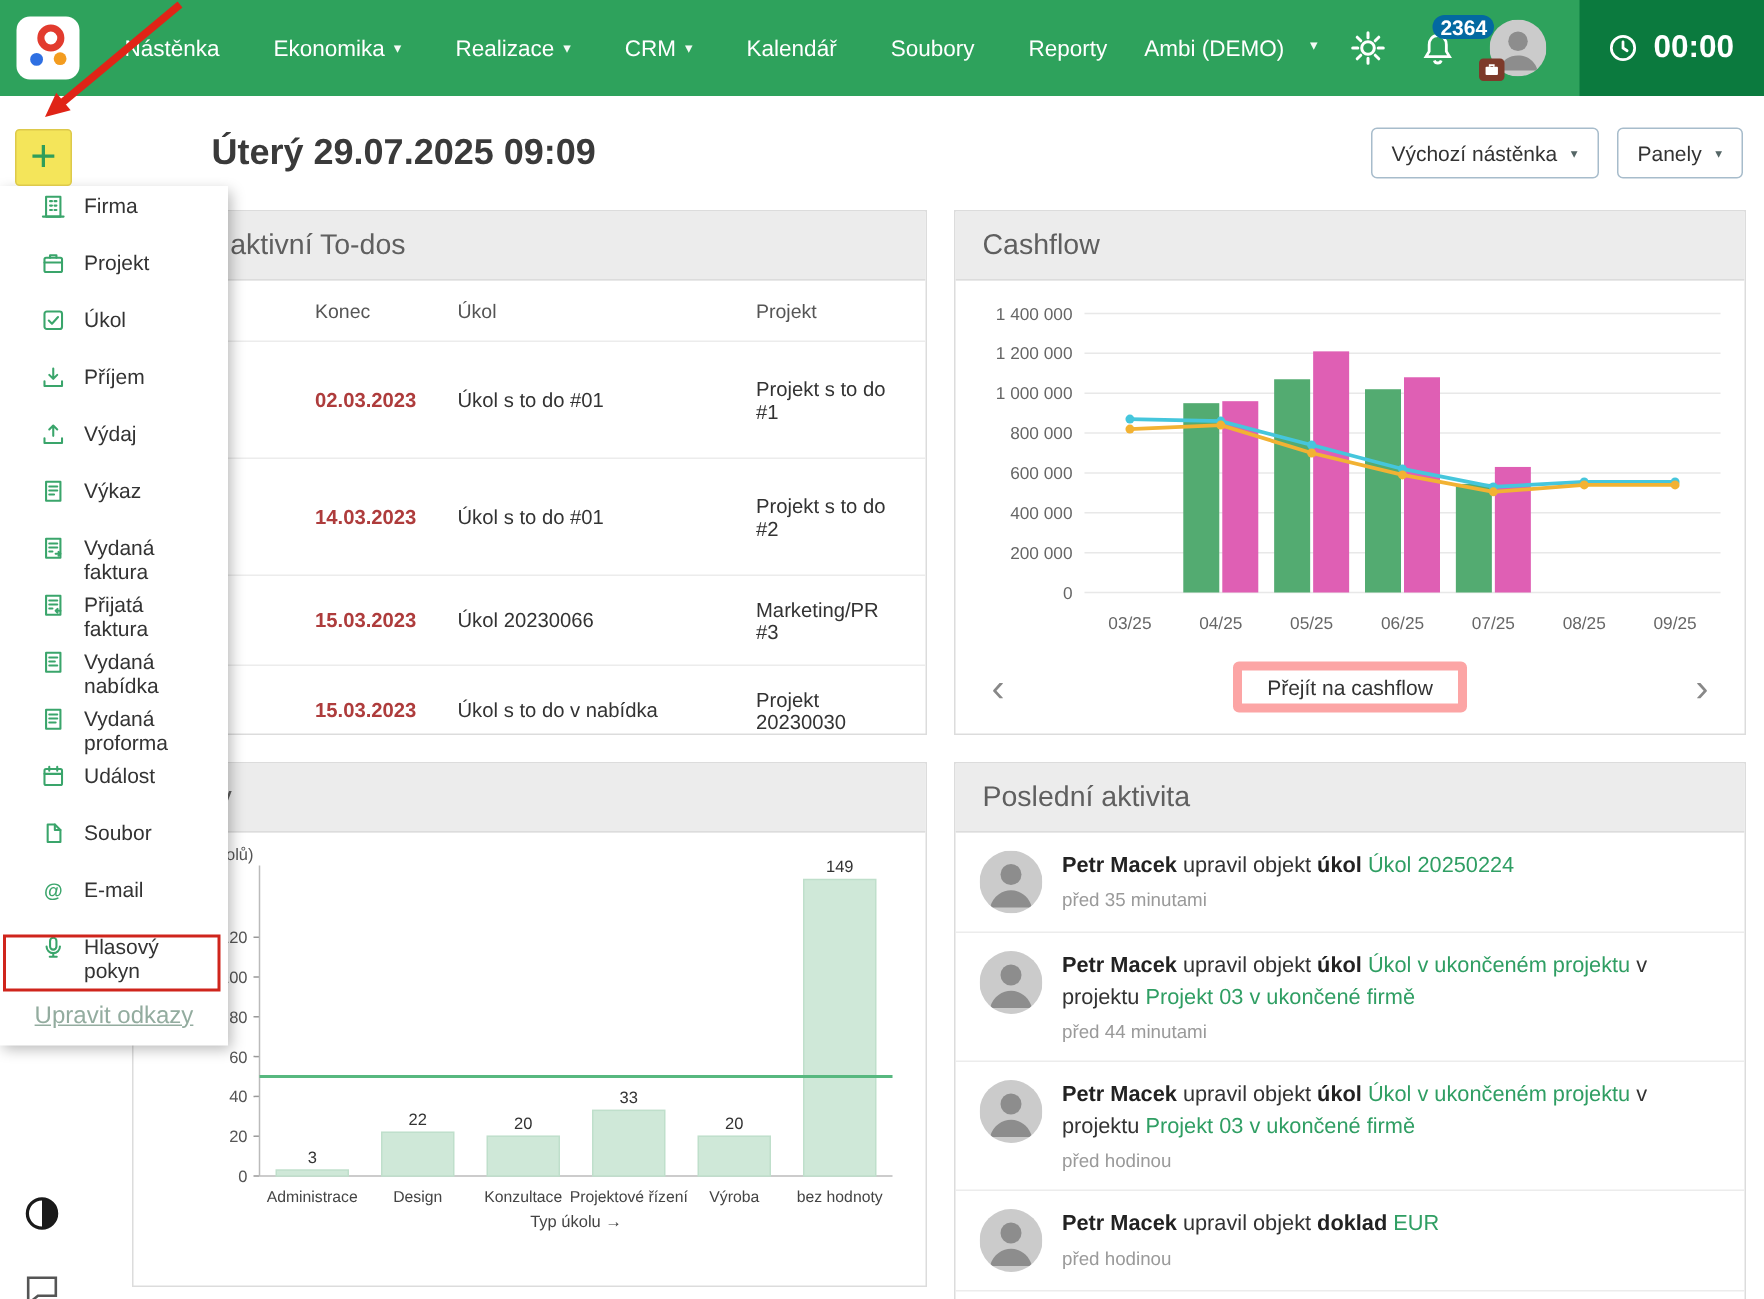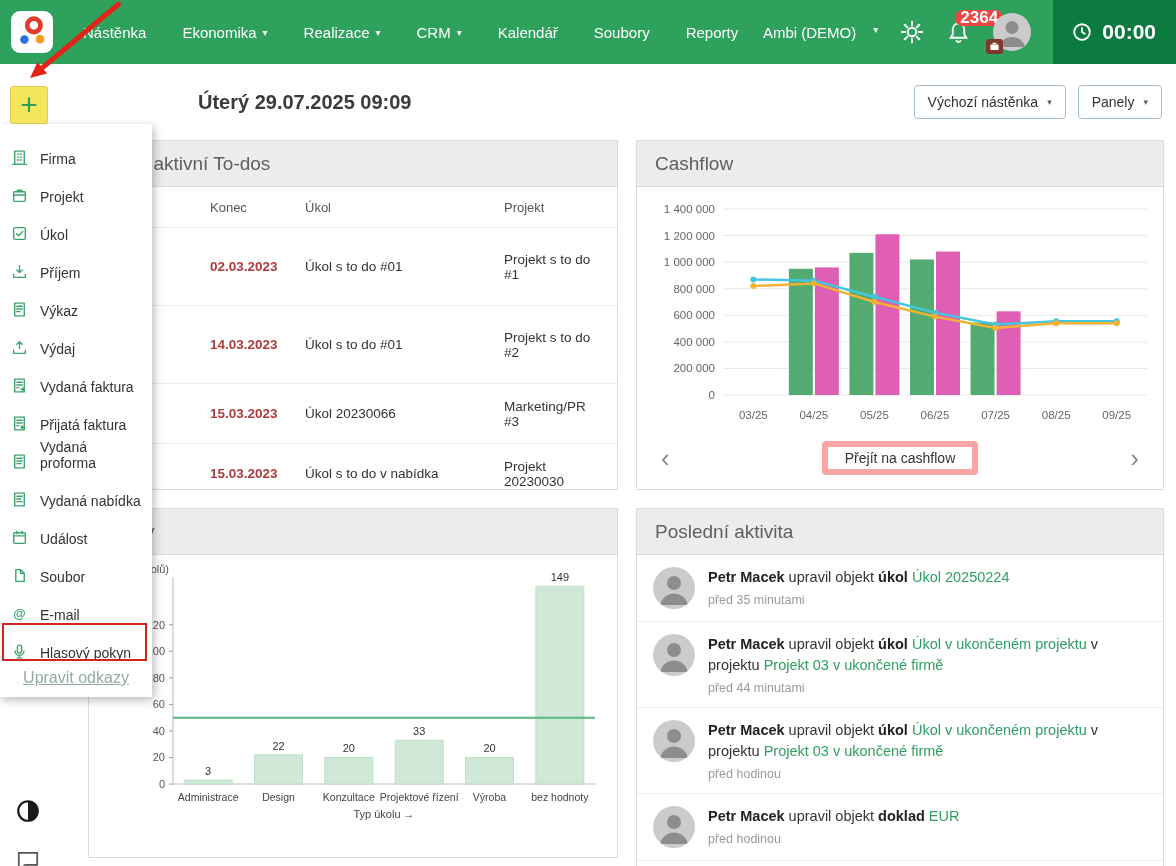--- a/index.html
+++ b/index.html
@@ -7,44 +7,44 @@
 
   
   .topbar{position:absolute;top:0;left:0;right:0;height:64px;background:#2ea25c;display:flex;align-items:center;z-index:20}
   .logo{width:42px;height:42px;background:#fff;border-radius:9px;margin-left:11px;display:flex;align-items:center;justify-content:center;cursor:pointer;flex:none}
   .main-nav{display:flex;gap:36px;margin-left:30px;align-items:center}
   .nav-item{color:#fff;font-size:15px;cursor:pointer;display:flex;align-items:center;gap:6px;white-space:nowrap}
   .chev{font-size:10px;opacity:.95}
   .topbar-right{margin-left:auto;display:flex;align-items:center;gap:22px;height:100%}
   .workspace{color:#fff;font-size:15px;display:flex;gap:17px;align-items:flex-start;cursor:pointer;white-space:nowrap}
   .icon-btn{position:relative;cursor:pointer;display:flex;align-items:center}
-  .badge{position:absolute;top:-10px;left:9px;background:#ef4444;color:#fff;font-size:17px;font-weight:bold;padding:1px 5px;border-radius:8px;line-height:14px}
+  .badge{position:absolute;top:-10px;left:9px;background:#0369a1;color:#fff;font-size:14px;font-weight:bold;padding:1px 5px;border-radius:8px;line-height:14px}
   .avatar-wrap{position:relative;width:38px;height:38px;cursor:pointer}
   .avatar-img{width:38px;height:38px;border-radius:50%;overflow:hidden;display:block}
   .av-badge{position:absolute;left:-7px;bottom:-3px;width:17px;height:15px;background:#7d3a2a;border-radius:3px;display:flex;align-items:center;justify-content:center}
   .timer{height:100%;background:#0b7a3e;display:flex;align-items:center;gap:9px;padding:0 20px 0 18px;color:#fff;font-size:21px;font-weight:bold;cursor:pointer}
 
   
   .add-btn{position:absolute;left:10px;top:86px;width:38px;height:38px;background:#f4e55a;border:1px solid #ddc94b;border-radius:3px;color:#2f9e5a;font-size:30px;line-height:32px;text-align:center;cursor:pointer;z-index:60;padding:0;font-family:inherit}
   .rail-bottom{position:absolute;left:15px;bottom:-12px;display:flex;flex-direction:column;gap:20px;z-index:5}
   .rail-bottom > div{cursor:pointer}
 
   
   .menu{position:absolute;left:0;top:124px;width:152px;background:#fff;box-shadow:2px 3px 9px rgba(0,0,0,.28);z-index:50;padding:5px 0 10px}
-  .menu-item{position:relative;display:flex;align-items:flex-end;gap:11px;height:38px;padding:0 10px 0 11px;font-size:14px;color:#333;cursor:pointer;box-sizing:border-box}
+  .menu-item{position:relative;display:flex;align-items:flex-start;gap:11px;height:38px;padding:0 10px 0 27px;font-size:14px;color:#333;cursor:pointer;box-sizing:border-box}
   .menu-item .mi-icon{width:18px;height:18px;display:flex;flex:none}
   .mi{stroke:#3aa56b;fill:none;stroke-width:1.3;stroke-linecap:round;stroke-linejoin:round;width:17px;height:17px}
   .mi text{fill:#3aa56b;stroke:none;font-weight:bold;font-family:inherit}
   .menu-item.hl::after{content:"";position:absolute;left:2px;right:5px;top:0;bottom:0;border:2px solid #cf251c;pointer-events:none}
   .edit-links{margin-top:8px;text-align:center;font-size:16px;color:#93ac9f;text-decoration:underline;cursor:pointer}
 
   
   .content{position:absolute;left:88px;top:64px;right:0;bottom:0}
   .page-head{position:absolute;left:0;right:0;top:0;height:76px;display:flex;align-items:center}
-  .page-title{margin:0 0 0 110px;font-size:20px;font-weight:bold;color:#3a3a3a}
+  .page-title{margin:0 0 0 53px;font-size:24px;font-weight:bold;color:#3a3a3a}
   .head-buttons{margin-left:auto;margin-right:14px;display:flex;gap:12px}
   .hbtn{display:flex;align-items:center;gap:9px;background:#fff;border:1px solid #a7bccb;border-radius:4px;height:34px;padding:0 13px;font-size:14px;color:#333;cursor:pointer;font-family:inherit}
   .hbtn .chev2{font-size:9px;color:#566}
 
   .panel{position:absolute;background:#fff;border:1px solid #dcdcdc;overflow:hidden;box-sizing:border-box}
   .panel-head{height:46px;background:#ececec;border-bottom:1px solid #dcdcdc;display:flex;align-items:center;padding:0 18px;font-size:19px;color:#5f5f5f;box-sizing:border-box}
   .p-todos{left:0;top:76px;width:530px;height:350px}
   .p-cash{left:548px;top:76px;width:528px;height:350px}
   .p-tasks{left:0;top:444px;width:530px;height:350px}
   .p-activity{left:548px;top:444px;width:528px;height:372px}
@@ -204,70 +204,70 @@
         <svg class="mi" viewBox="0 0 16 16">
           <path d="M8 2.5V9M5.5 6.5L8 9l2.5-2.5"></path>
           <path d="M2.5 10.5v3h11v-3"></path>
         </svg>
       </span>
       <span class="mi-label">Příjem</span>
     </div>
     <div class="menu-item">
       <span class="mi-icon">
         <svg class="mi" viewBox="0 0 16 16">
+          <path d="M8 9V2.5M5.5 5L8 2.5 10.5 5"></path>
+          <path d="M2.5 10.5v3h11v-3"></path>
+        </svg>
+      </span>
+      <span class="mi-label">Výdaj</span>
+    </div>
+    <div class="menu-item">
+      <span class="mi-icon">
+        <svg class="mi" viewBox="0 0 16 16">
           <rect x="3.5" y="2" width="9" height="12"></rect>
           <path d="M5.5 5h5M5.5 7.5h5M5.5 10h3"></path>
         </svg>
       </span>
       <span class="mi-label">Výkaz</span>
     </div>
     <div class="menu-item">
       <span class="mi-icon">
         <svg class="mi" viewBox="0 0 16 16">
-          <path d="M8 9V2.5M5.5 5L8 2.5 10.5 5"></path>
-          <path d="M2.5 10.5v3h11v-3"></path>
-        </svg>
-      </span>
-      <span class="mi-label">Výdaj</span>
-    </div>
-    <div class="menu-item">
-      <span class="mi-icon">
-        <svg class="mi" viewBox="0 0 16 16">
           <rect x="3.5" y="2" width="9" height="12"></rect>
           <path d="M5.5 5h5M5.5 7.5h5M5.5 10h2M9.5 11.5h3m0 0l-1.2-1.2m1.2 1.2l-1.2 1.2"></path>
         </svg>
       </span>
       <span class="mi-label">Vydaná faktura</span>
     </div>
     <div class="menu-item">
       <span class="mi-icon">
         <svg class="mi" viewBox="0 0 16 16">
           <rect x="3.5" y="2" width="9" height="12"></rect>
           <path d="M5.5 5h5M5.5 7.5h5M5.5 10h2M12.5 11.5h-3m0 0l1.2-1.2m-1.2 1.2l1.2 1.2"></path>
         </svg>
       </span>
       <span class="mi-label">Přijatá faktura</span>
     </div>
     <div class="menu-item">
       <span class="mi-icon">
         <svg class="mi" viewBox="0 0 16 16">
           <rect x="3.5" y="2" width="9" height="12"></rect>
+          <path d="M5.5 5h5M5.5 7.5h3.5M5.5 10h5"></path>
+        </svg>
+      </span>
+      <span class="mi-label">Vydaná nabídka</span>
+    </div>
+    <div class="menu-item">
+      <span class="mi-icon">
+        <svg class="mi" viewBox="0 0 16 16">
+          <rect x="3.5" y="2" width="9" height="12"></rect>
           <path d="M5.5 5h5M5.5 7.5h5M5.5 10h4"></path>
         </svg>
       </span>
       <span class="mi-label">Vydaná proforma</span>
-    </div>
-    <div class="menu-item">
-      <span class="mi-icon">
-        <svg class="mi" viewBox="0 0 16 16">
-          <rect x="3.5" y="2" width="9" height="12"></rect>
-          <path d="M5.5 5h5M5.5 7.5h3.5M5.5 10h5"></path>
-        </svg>
-      </span>
-      <span class="mi-label">Vydaná nabídka</span>
     </div>
     <div class="menu-item">
       <span class="mi-icon">
         <svg class="mi" viewBox="0 0 16 16">
           <rect x="2.5" y="3.5" width="11" height="10" rx="1"></rect>
           <path d="M2.5 6.5h11M5.5 2v2.5M10.5 2v2.5"></path>
         </svg>
       </span>
       <span class="mi-label">Událost</span>
     </div>

